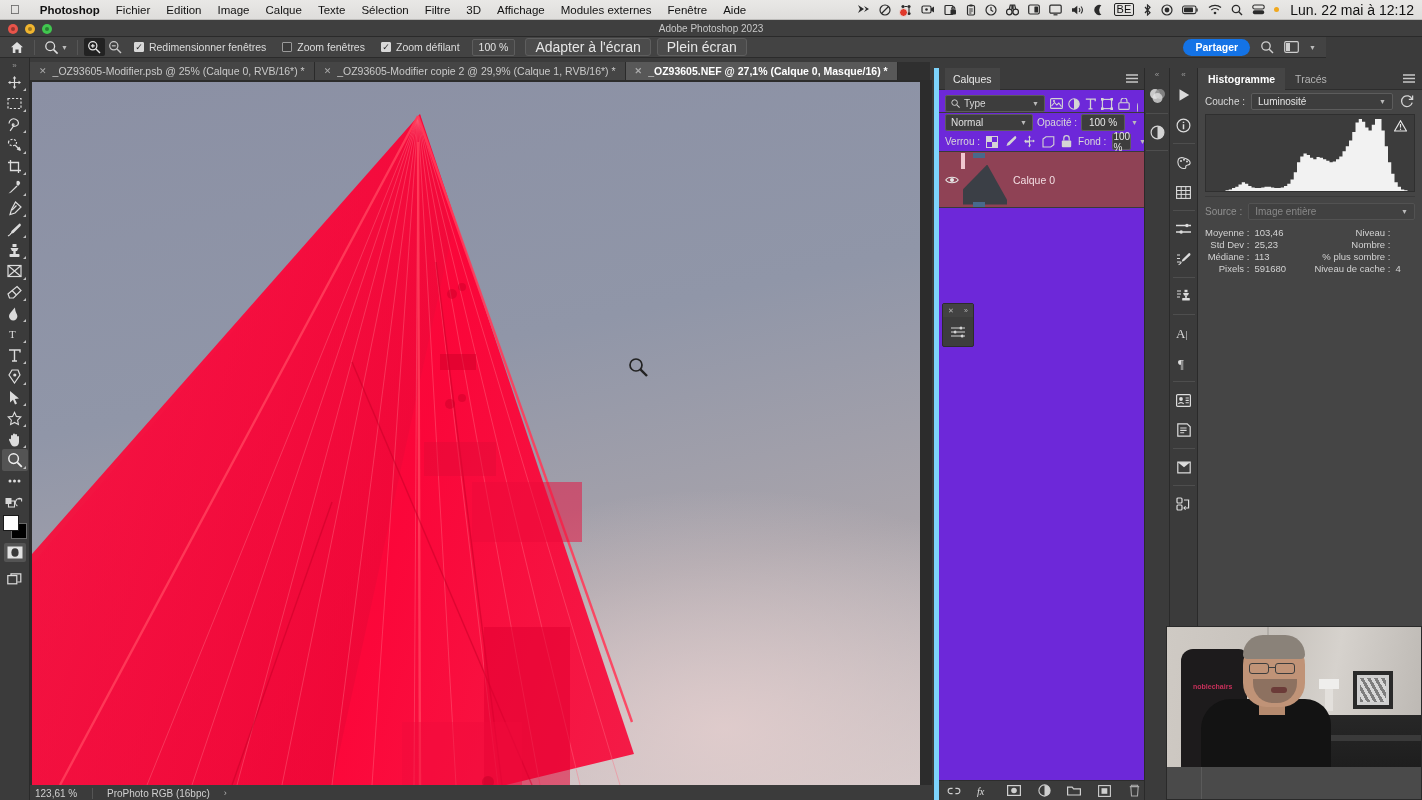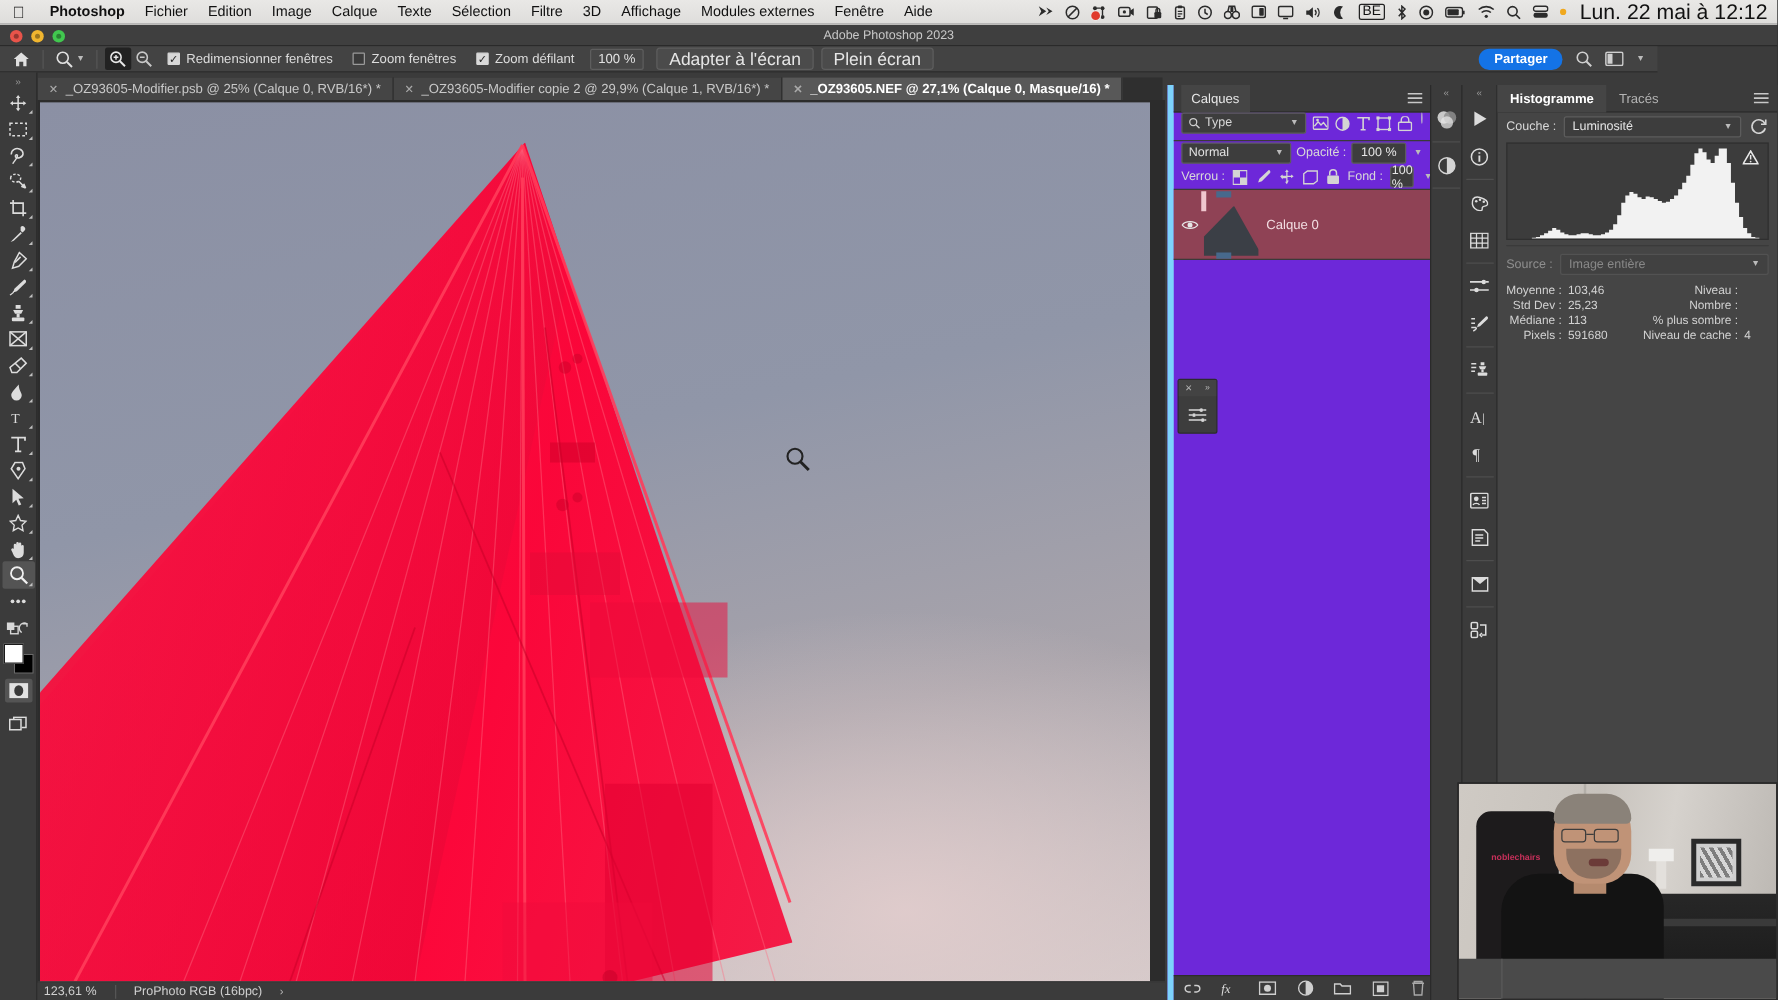--- a/index.html
+++ b/index.html
@@ -16,21 +16,21 @@
     position:absolute; left:0; top:0; width:1422px; height:20px;
     background:linear-gradient(#e9e8e6,#dedddb);
     display:flex; align-items:center; color:#111; font-size:11.5px;
     border-bottom:1px solid #bdbcba;
   }
   .macbar .apple{ padding:0 12px 0 10px; font-size:13px; line-height:1; }
   .macbar .mi{ padding:0 8px; white-space:nowrap; }
   .macbar .mi.bold{ font-weight:bold; }
   .macbar .right{ margin-left:auto; display:flex; align-items:center; padding-right:8px; gap:9px; }
   .macbar .right .si{ font-size:11px; line-height:1; display:flex; align-items:center; }
-  .macbar .clock{ font-size:17px; padding-left:2px; white-space:nowrap; }
+  .macbar .clock{ font-size:14px; padding-left:2px; white-space:nowrap; }
   .badge-dot{ position:relative; }
   .badge-dot:after{
     content:""; position:absolute; left:-1px; bottom:-1px; width:7px; height:7px;
     border-radius:50%; background:#e0392b; border:1px solid #e9e8e6;
   }
   .amber-dot{ width:5px;height:5px;border-radius:50%;background:#f0a81e;display:inline-block; }
   .be-box{ border:1px solid #222; border-radius:2px; font-size:7.5px; padding:0 2px; line-height:10px; }
 
   
   .titlebar{
@@ -159,21 +159,21 @@
     position:absolute; left:934px; top:68px; width:210px; height:732px;
     background:#6d28d9; border-left:5px solid #7dd3fc;
   }
   .pnl-head{
     height:22px; background:#3b3b3b; display:flex; align-items:center;
     border-bottom:1px solid #2d2d2d; padding:0 6px;
   }
   .pnl-tab{ font-size:10.5px; color:#e8e8e8; padding:0 8px; height:22px;
             display:flex;align-items:center; background:#454545; }
   .pnl-menu{ margin-left:auto; color:#c8c8c8; font-size:11px; line-height:1; }
-  .row{ display:flex; align-items:flex-start; height:22px; padding:0 6px; gap:5px; }
+  .row{ display:flex; align-items:flex-end; height:22px; padding:0 6px; gap:5px; }
   .filt{
     height:17px; flex:0 0 100px; background:#3d3d3d; border:1px solid #5c5c5c; border-radius:2px;
     display:flex;align-items:center; padding:0 5px; gap:4px; font-size:10px; color:#d8d8d8;
   }
   .filt .cv{ margin-left:auto; font-size:7px;color:#bbb; }
   .fic{ width:17px;height:17px;display:flex;align-items:center;justify-content:center;color:#d6d6d6; }
   .togg{ width:9px;height:9px;border-radius:50%;background:#c9c9c9;margin-left:2px; }
   .sel-row{ display:flex;align-items:center;height:20px;padding:0 6px;gap:4px;
             border-top:1px solid #3a3a3a; }
   .modebox{

